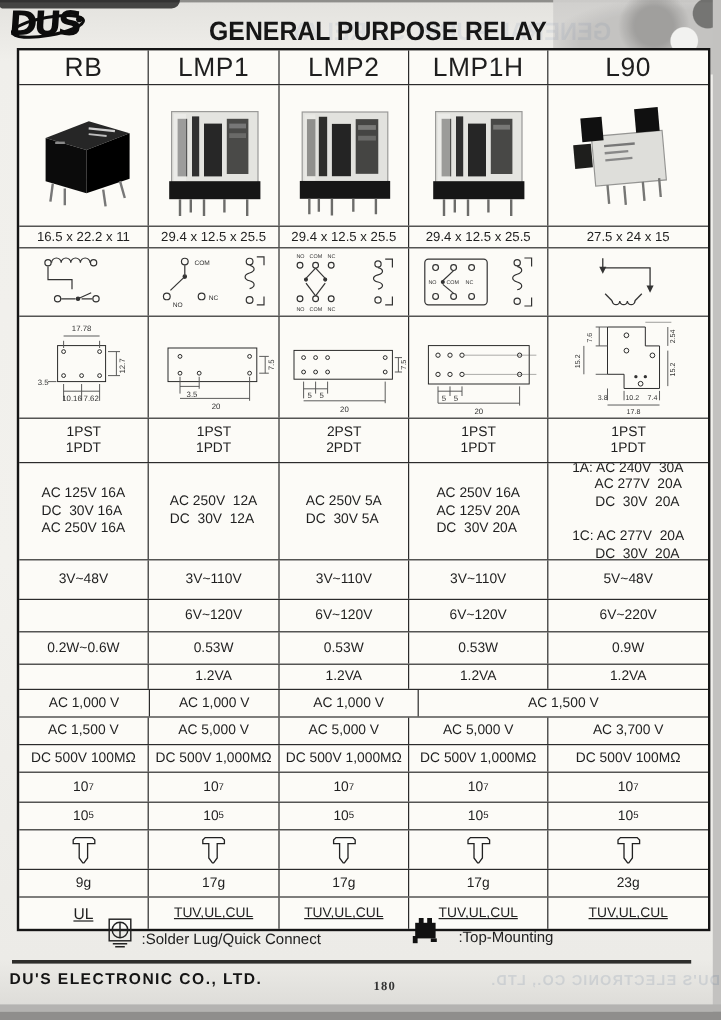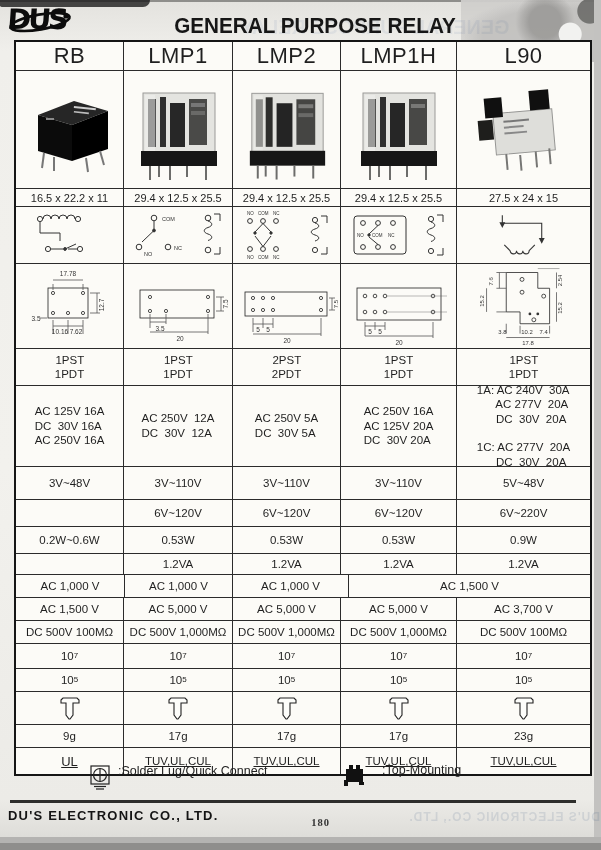--- a/index.html
+++ b/index.html
@@ -49,21 +49,21 @@
   .r-h32{height:32px}.r-h26{height:26px}.r-h20{height:20px}.r-h22{height:22px}.r-h24{height:24px}
   .r-term{height:32px}
   .ml{white-space:pre;display:inline-block;text-align:left;line-height:1.3;}
   .ml.center{text-align:right;line-height:1.25;}
   .rating-txt{font-size:11.5px;}
   .l90-rating{font-size:11.5px;line-height:1.25;}
   sup{font-size:8px;vertical-align:super;line-height:0;}
   svg text{font-family:"Liberation Sans",sans-serif;}
 
   
-  .legend-item{position:absolute;display:flex;align-items:flex-start;gap:6px;font-size:12.5px;color:#222;}
+  .legend-item{position:absolute;display:flex;align-items:flex-end;gap:6px;font-size:12.5px;color:#222;}
   .legend-solder{left:88px;top:764px;}
   .legend-top{left:342px;top:763px;gap:16px;}
   .foot-rule{position:absolute;left:10px;top:800px;width:566px;height:3px;background:#2e2e2c;}
   .company{position:absolute;left:8px;top:808px;font-weight:bold;font-size:13px;letter-spacing:1.2px;color:#141414;}
   .company-ghost{position:absolute;left:330px;top:810px;width:270px;font-weight:bold;font-size:12px;
                  letter-spacing:1px;transform:scaleX(-1);opacity:.13;color:#33527e;}
   .pageno{position:absolute;left:270px;top:817px;width:60px;text-align:right;
           font-family:"Liberation Serif",serif;font-size:10.5px;letter-spacing:1px;color:#333;font-weight:bold;}
 </style>
 </head>

